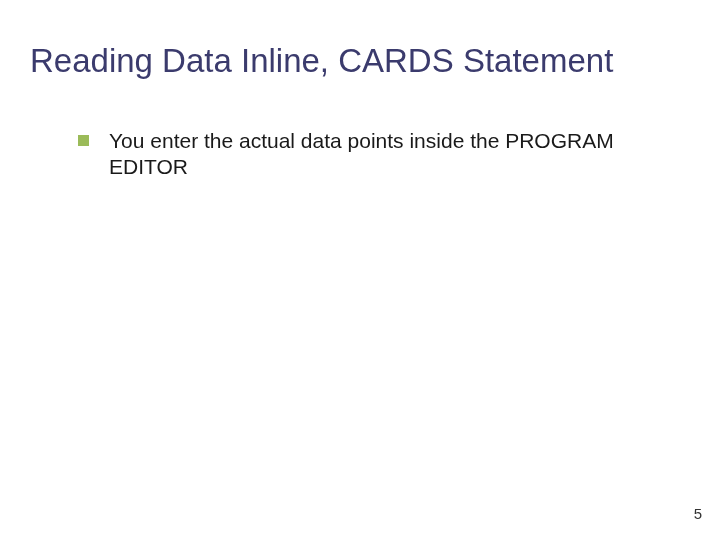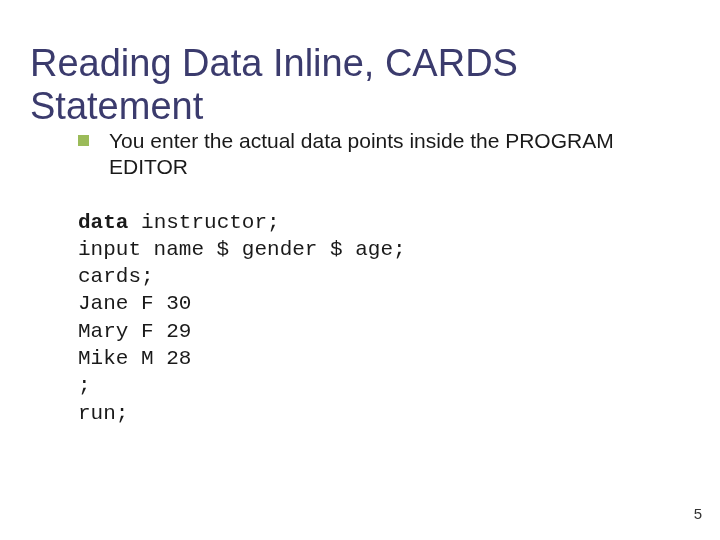--- a/index.html
+++ b/index.html
@@ -16,21 +16,21 @@
     width: 720px;
     height: 540px;
     position: relative;
     box-sizing: border-box;
   }
   .title {
     position: absolute;
     top: 42px;
     left: 30px;
     right: 20px;
-    font-size: 38px;
+    font-size: 33px;
     font-weight: 400;
     color: #3b3b6d;
     font-family: Verdana, Geneva, sans-serif;
   }
   .body {
     position: absolute;
     top: 128px;
     left: 68px;
     right: 40px;
     margin-left: 10px;
@@ -86,26 +86,18 @@
   <div class="title">Reading Data Inline, CARDS Statement</div>
 
   <div class="body">
 
     <div class="bullet">
       <div class="marker"></div>
       <div class="text">You enter the actual data points inside the PROGRAM EDITOR</div>
     </div>
 
 
-    <div class="code-block"><span class="kw">data</span><span> instructor;</span>
-<span>input name $ gender $ age;</span>
-<span>cards;</span>
-<span>Jane F 30</span>
-<span>Mary F 29</span>
-<span>Mike M 28</span>
-<span>;</span>
-<span>run;</span></div>
 
   </div>
 
   <div class="page-num">5</div>
 
 </div>
 
 </body></html>

